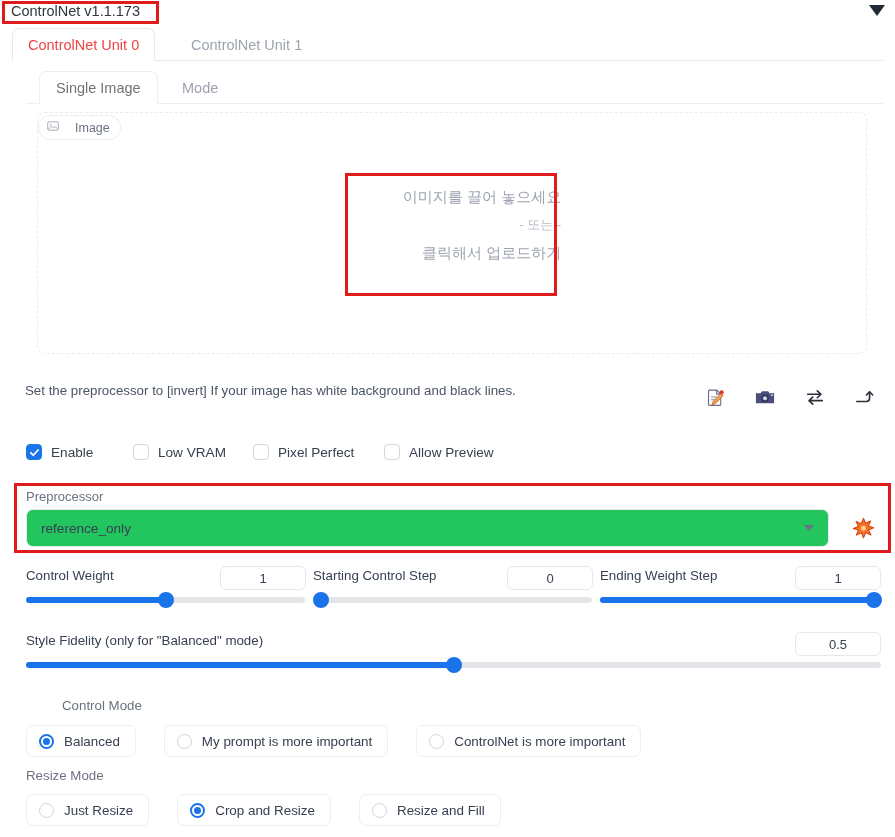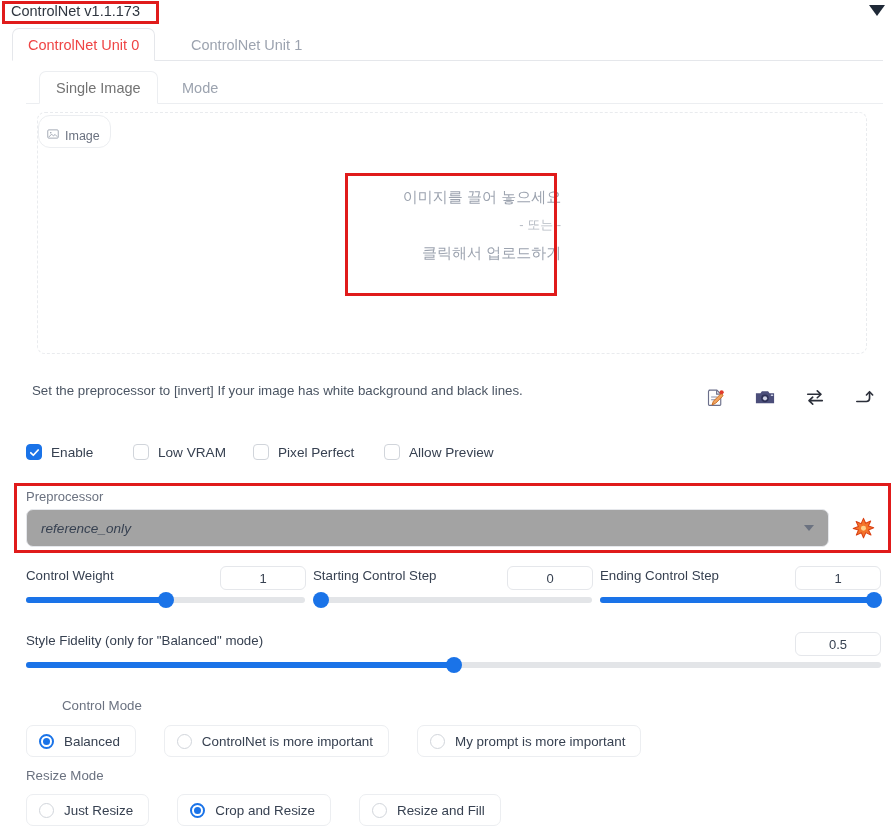--- a/index.html
+++ b/index.html
@@ -66,38 +66,38 @@
 
   
   .image-panel {
     position: absolute; left: 37px; top: 112px;
     width: 830px; height: 242px;
     border: 1px dashed #e9ebee; border-radius: 8px;
     background: #fff;
   }
   .image-chip {
     position: absolute; left: 0px; top: 2px;
-    display: flex; align-items: center; gap: 6px;
-    padding: 12px 10px 4px 8px;
+    display: flex; align-items: center; gap: 16px;
+    padding: 4px 10px 4px 8px;
     border: 1px solid #eceef1; border-right-color:#eceef1;
     border-radius: 12px;
     background: #fff; font-size: 12.5px; color: #6b7280;
   }
   .pic-icon { display:block; }
   .drop-text {
     position: absolute; left: 50%; top: 70px; transform: translateX(-50%);
     text-align: right; color: #9ca3af; font-size: 15px; line-height: 28px;
     white-space: nowrap;
     margin-left: 30px;
   }
   .drop-or { font-size: 13px; color: #b6bcc4; }
 
   
   .hint {
-    position: absolute; left: 32px; top: 383px;
+    position: absolute; left: 25px; top: 383px;
     font-size: 13.3px; color: #4b5563; white-space: nowrap;
   }
   .icon-row {
     position: absolute; right: 12px; top: 380px;
     display: flex; gap: 14px;
   }
   .icon-btn {
     width: 36px; height: 34px; border-radius: 7px;
     background: #fff;
     display: flex; align-items: center; justify-content: center;
@@ -128,23 +128,23 @@
   #red-prep  { left: 14px; top: 483px; width: 877px; height: 70px; }
 
   
   .prep-label {
     position: absolute; left: 26px; top: 489px;
     font-size: 13px; color: #6b7280; text-align: center;
   }
   .prep-select {
     position: absolute; left: 26px; top: 509px;
     width: 803px; height: 38px;
-    border: 1px solid #e5e7eb; border-radius: 7px; background: #a3a3a3;
+    border: 1px solid #e5e7eb; border-radius: 7px; background: #22c55e;
     display: flex; align-items: center; padding: 0 14px;
-    font-size: 13.6px; color: #374151; cursor: pointer; font-style: italic;
+    font-size: 13.6px; color: #374151; cursor: pointer;
   }
   .sel-caret {
     position: absolute; right: 14px; top: 50%; transform: translateY(-50%);
     width: 0; height: 0;
     border-left: 5px solid transparent; border-right: 5px solid transparent;
     border-top: 6px solid #6b7280;
   }
   .boom-btn {
     position: absolute; left: 848px; top: 513px;
     width: 30px; height: 30px;
@@ -315,21 +315,21 @@
   <div class="slider-group">
     <div class="sl-label" style="left:313px; top:568px;">Starting Control Step</div>
     <div class="num-box" style="left:507px; top:566px; width:86px;">0</div>
     <div class="track" style="left:313px; top:597px; width:279px;">
       <span class="fill" style="width:0%"></span>
       <span class="thumb" style="left:3%"></span>
     </div>
   </div>
 
   <div class="slider-group">
-    <div class="sl-label" style="left:600px; top:568px;">Ending Control Step</div>
+    <div class="sl-label" style="left:600px; top:568px;">Ending Weight Step</div>
     <div class="num-box" style="left:795px; top:566px; width:86px;">1</div>
     <div class="track" style="left:600px; top:597px; width:281px;">
       <span class="fill" style="width:100%"></span>
       <span class="thumb" style="left:97.5%"></span>
     </div>
   </div>
 
   <div class="slider-group">
     <div class="sl-label" style="left:26px; top:633px;">Style Fidelity (only for "Balanced" mode)</div>
     <div class="num-box" style="left:795px; top:632px; width:86px;">0.5</div>
@@ -340,25 +340,25 @@
   </div>
 
   <div class="grp-label" style="left:26px; top:698px;margin-left:36px;">Control Mode</div>
   <div class="radio-row" style="left:26px; top:725px;">
     <div class="radio-pill">
       <span class="radio-dot sel"></span>
       <span class="radio-text">Balanced</span>
     </div>
     <div class="radio-pill">
       <span class="radio-dot"></span>
+      <span class="radio-text">My prompt is more important</span>
+    </div>
+    <div class="radio-pill">
+      <span class="radio-dot"></span>
       <span class="radio-text">ControlNet is more important</span>
-    </div>
-    <div class="radio-pill">
-      <span class="radio-dot"></span>
-      <span class="radio-text">My prompt is more important</span>
     </div>
   </div>
 
   <div class="grp-label" style="left:26px; top:768px;">Resize Mode</div>
   <div class="radio-row" style="left:26px; top:794px;">
     <div class="radio-pill">
       <span class="radio-dot"></span>
       <span class="radio-text">Just Resize</span>
     </div>
     <div class="radio-pill">

